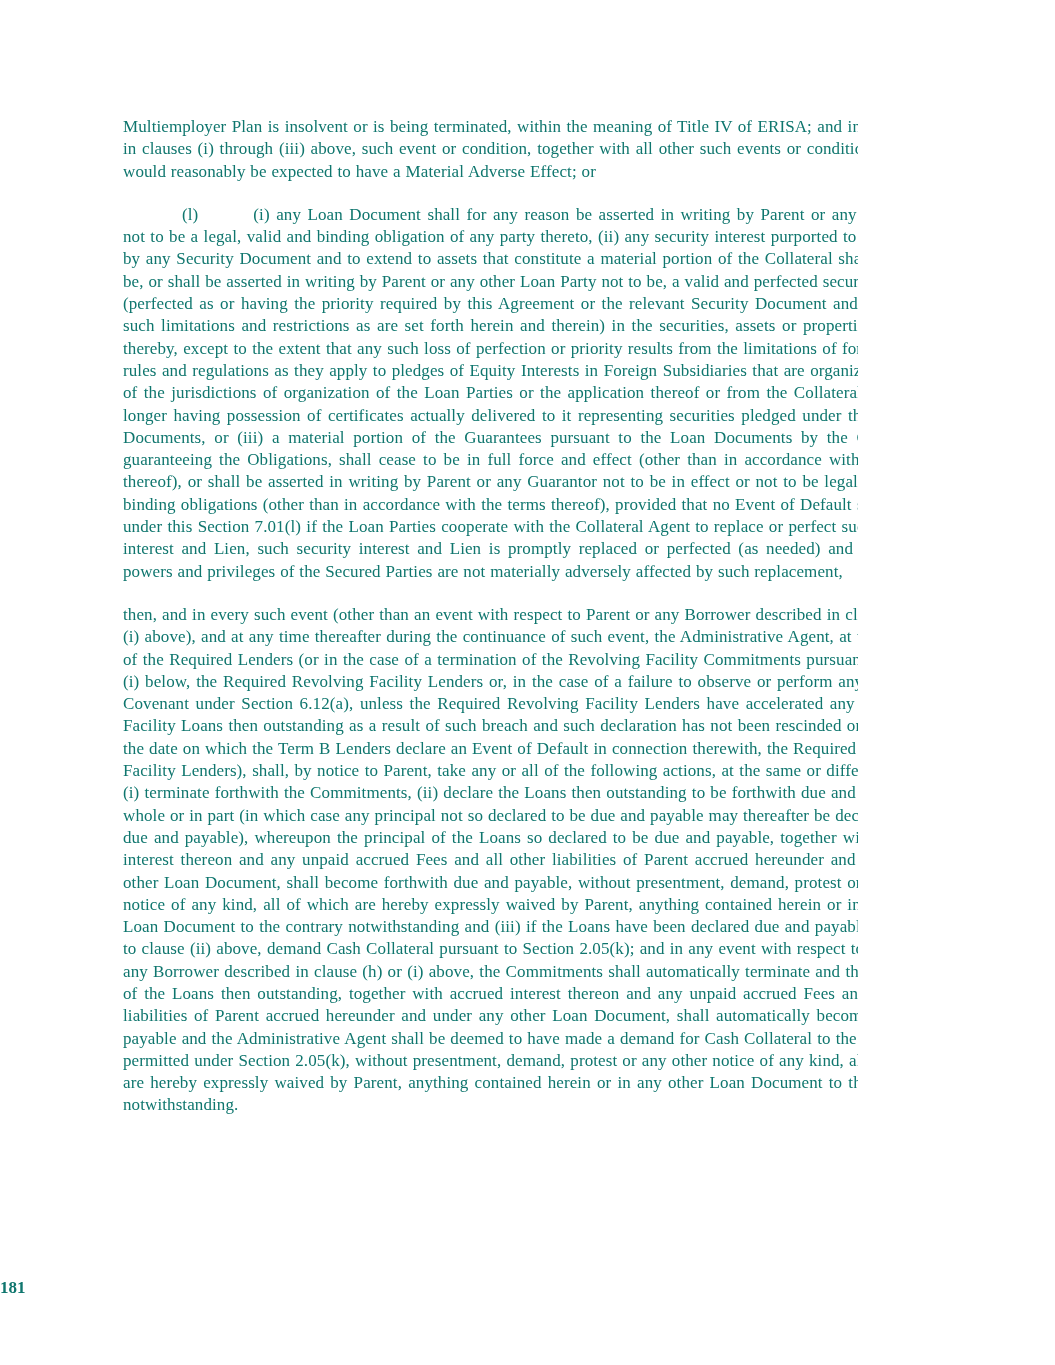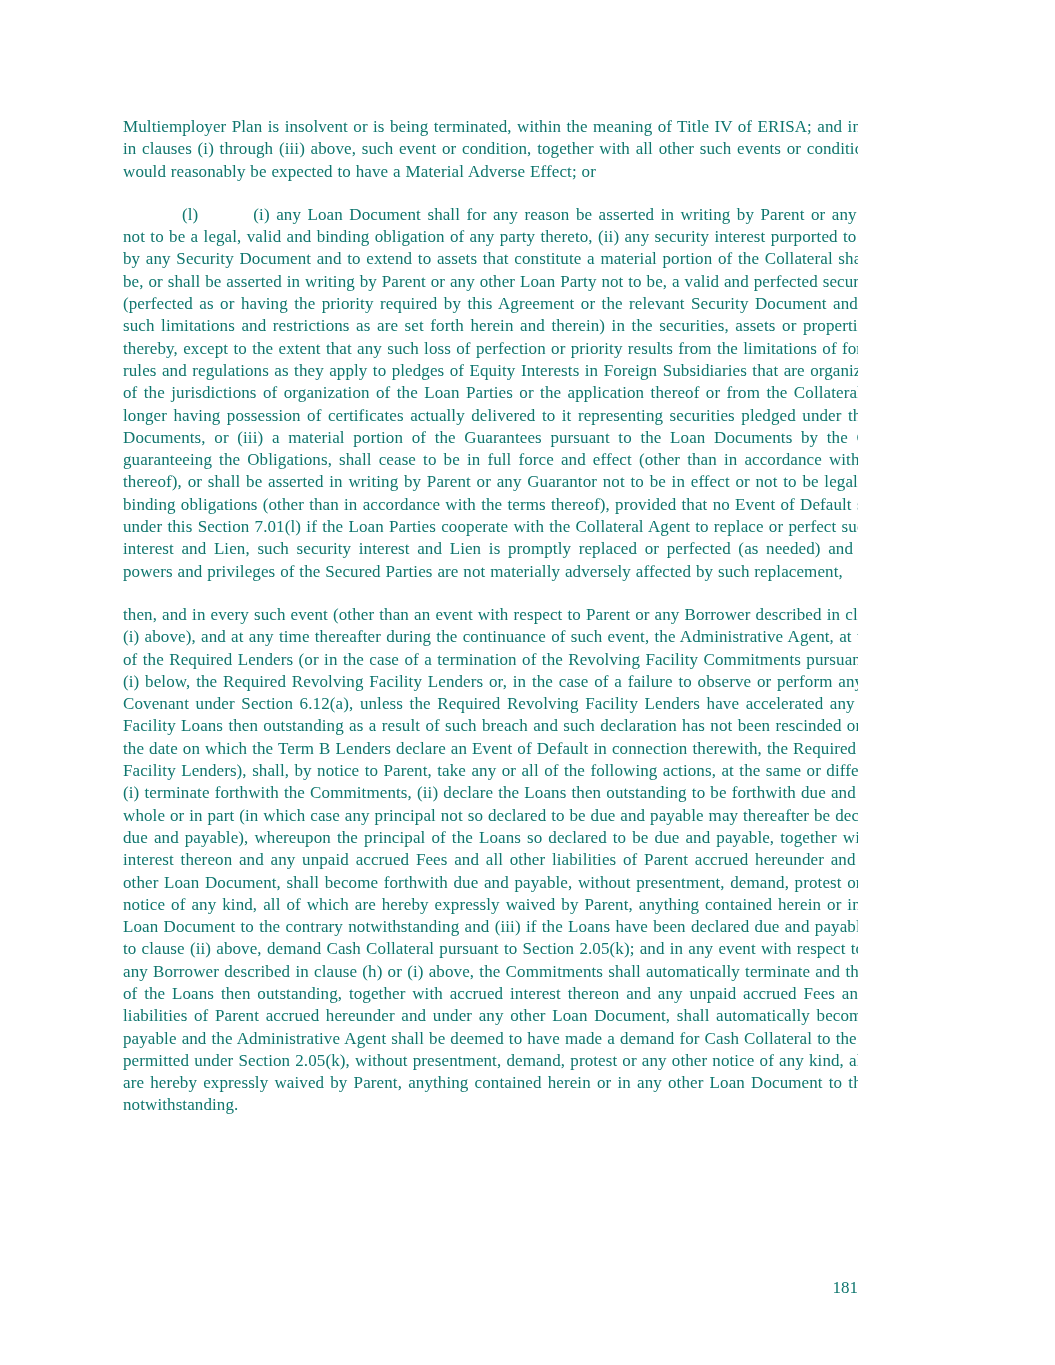--- a/index.html
+++ b/index.html
@@ -36,23 +36,24 @@
   }
   .tab {
     display: inline-block;
     width: 55px;
   }
   .page-number {
     position: absolute;
     top: 1277px;
     left: 0;
     width: 100%;
-    text-align: right;
+    text-align: left;
     font-size: 17px;
     line-height: 22.3px;
+    font-weight: bold;
   }
 </style>
 </head>
 <body>
 
 <div class="page">
   <div class="body-text">
 
     <p class="para">Multiemployer Plan is insolvent or is being terminated, within the meaning of Title IV of ERISA; and in each case in clauses (i) through (iii) above, such event or condition, together with all other such events or conditions, if any, would reasonably be expected to have a Material Adverse Effect; or</p>
 

